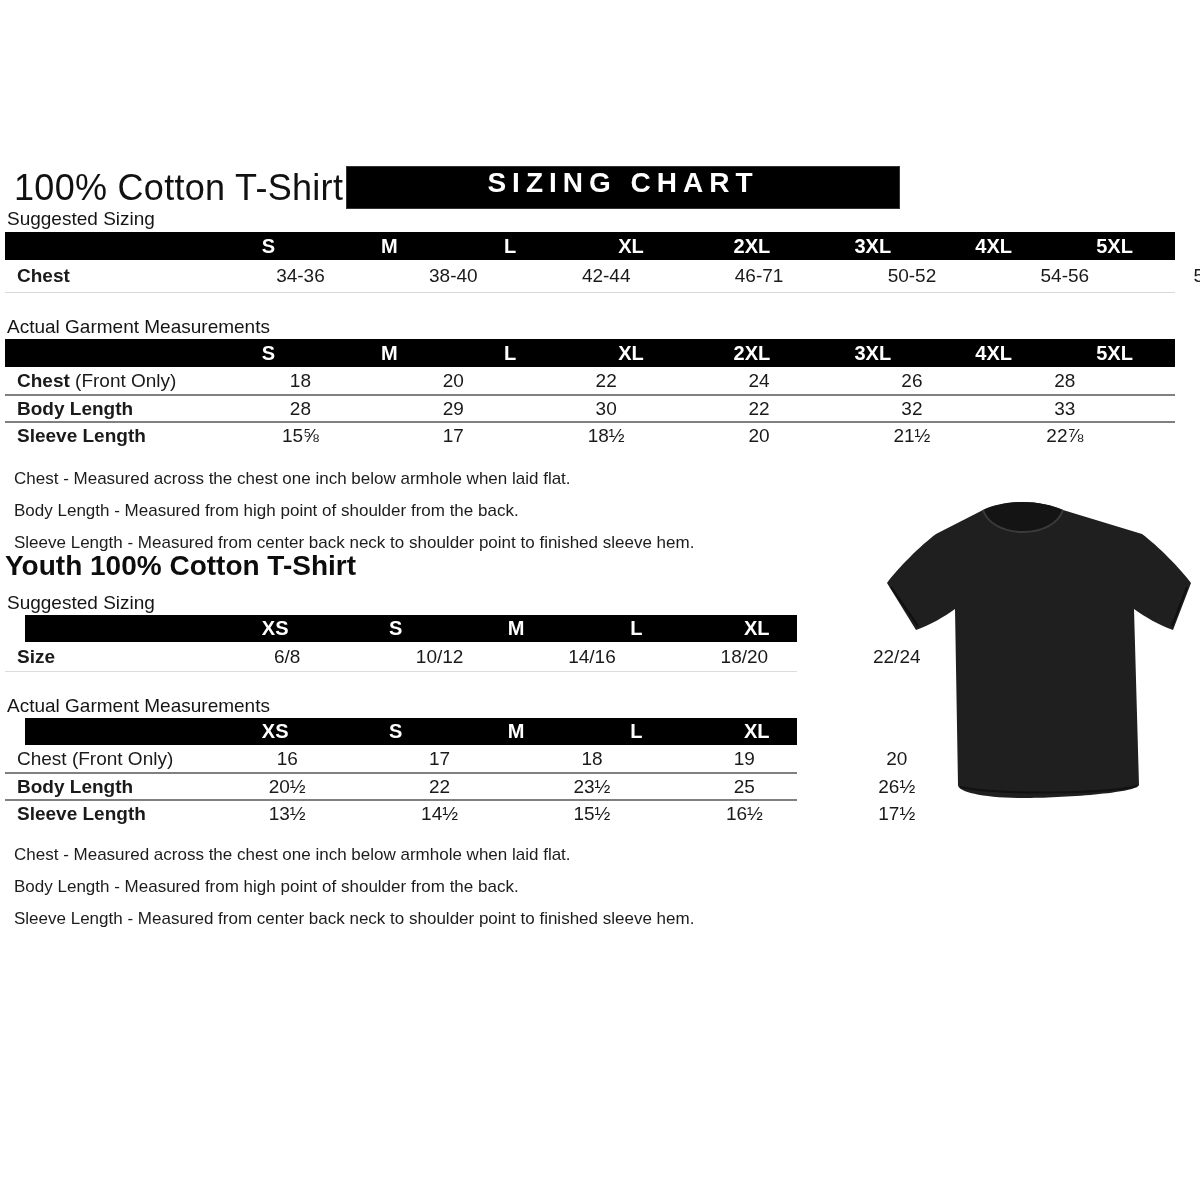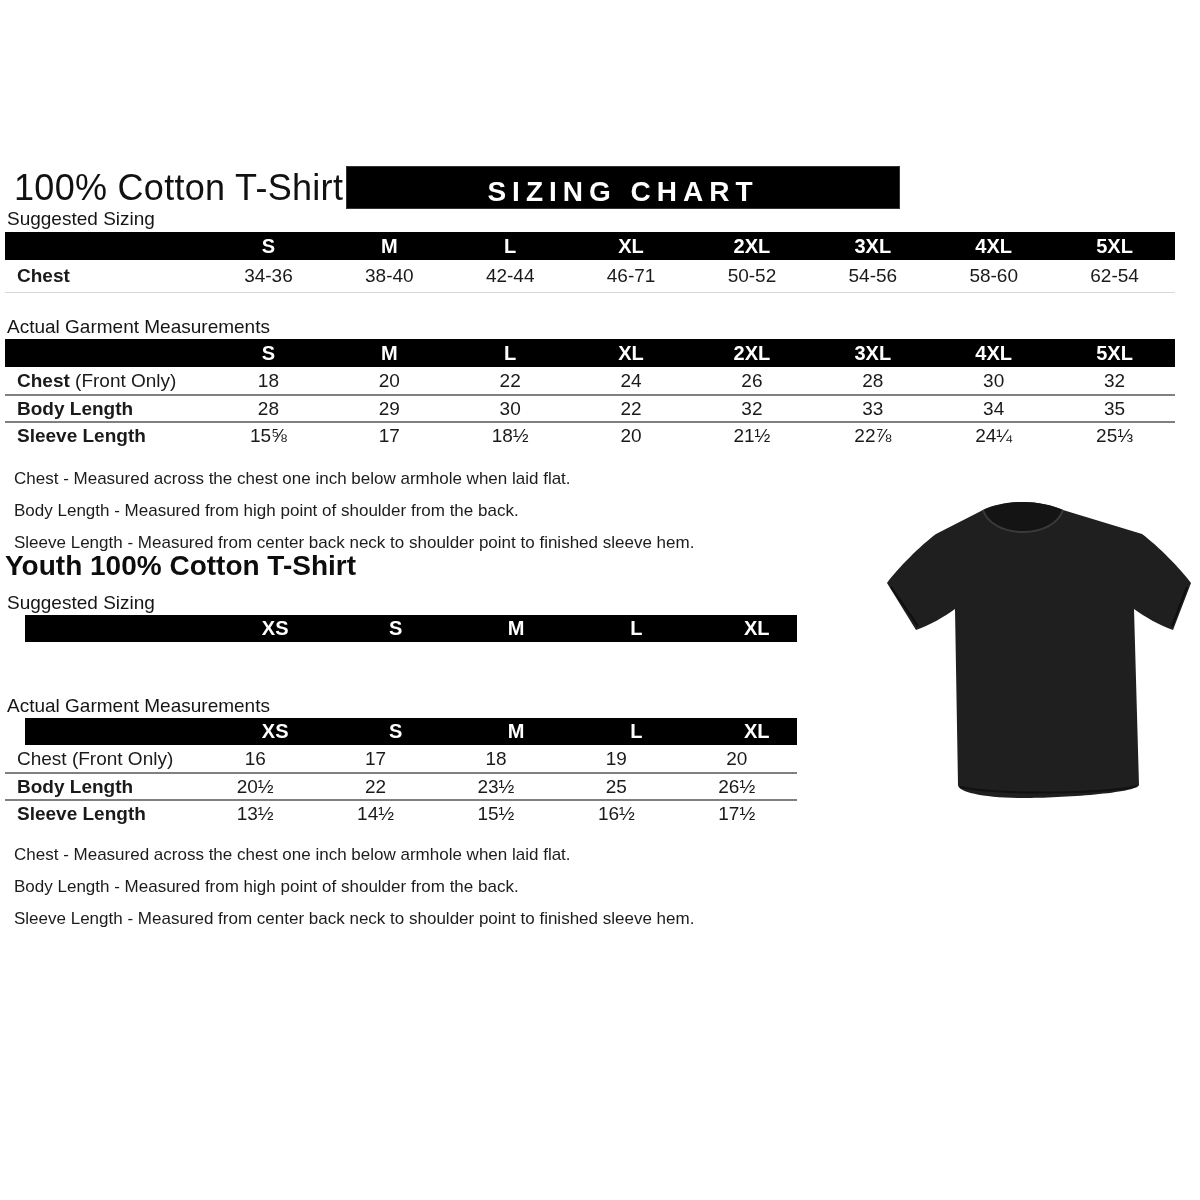--- a/index.html
+++ b/index.html
@@ -3,29 +3,29 @@
 <meta charset="utf-8">
 <style>
   * { margin:0; padding:0; box-sizing:border-box; }
   html,body { width:1200px; height:1200px; background:#ffffff; }
   body { font-family:"Liberation Sans","DejaVu Sans",sans-serif; color:#1a1a1a; position:relative; }
 
   .abs { position:absolute; }
 
   .title { left:14px; top:167px; font-size:36px; font-weight:400; letter-spacing:0.3px; color:#111; }
   .banner { left:346px; top:166px; width:554px; height:43px; background:#000;
-            color:#fff; display:flex; align-items:flex-end; justify-content:center;
+            color:#fff; display:flex; align-items:flex-start; justify-content:center;
             font-weight:700; font-size:28px; letter-spacing:6px; border:1px solid #333; }
   .section-label { font-size:19px; color:#151515; }
   .youth-title { left:5px; top:550px; font-size:28px; font-weight:700; color:#0d0d0d; }
 
   .tbl { left:5px; }
   .thead { display:flex; background:#000; color:#fff; align-items:center; }
   .thead .cell { font-weight:700; font-size:20px; text-align:center; }
-  .trow { display:flex; align-items:center; background:#fff; }
+  .trow { display:flex; align-items:center; background:#fff;gap:32px; }
   .cell { text-align:center; font-size:19px; }
   .label-cell { text-align:left; padding-left:12px; font-size:19px; }
   .b { font-weight:700; }
 
   
   .t-adult { width:1170px; }
   .t-adult .label-cell { width:203px; flex:none; }
   .t-adult .cell.v { width:120.875px; flex:none; }
   .t-adult .thead { height:28px; }
   
@@ -153,20 +153,28 @@
 
 <div class="abs tbl t-youth t3">
   <div class="thead">
     <div class="label-cell"></div>
     <div class="cell v">XS</div>
     <div class="cell v">S</div>
     <div class="cell v">M</div>
     <div class="cell v">L</div>
     <div class="cell v">XL</div>
   </div>
+  <div class="trow">
+    <div class="label-cell b">Size</div>
+    <div class="cell v">6/8</div>
+    <div class="cell v">10/12</div>
+    <div class="cell v">14/16</div>
+    <div class="cell v">18/20</div>
+    <div class="cell v">22/24</div>
+  </div>
 </div>
 
 <div class="abs section-label lbl-act2">Actual Garment Measurements</div>
 
 <div class="abs tbl t-youth t4">
   <div class="thead">
     <div class="label-cell"></div>
     <div class="cell v">XS</div>
     <div class="cell v">S</div>
     <div class="cell v">M</div>

